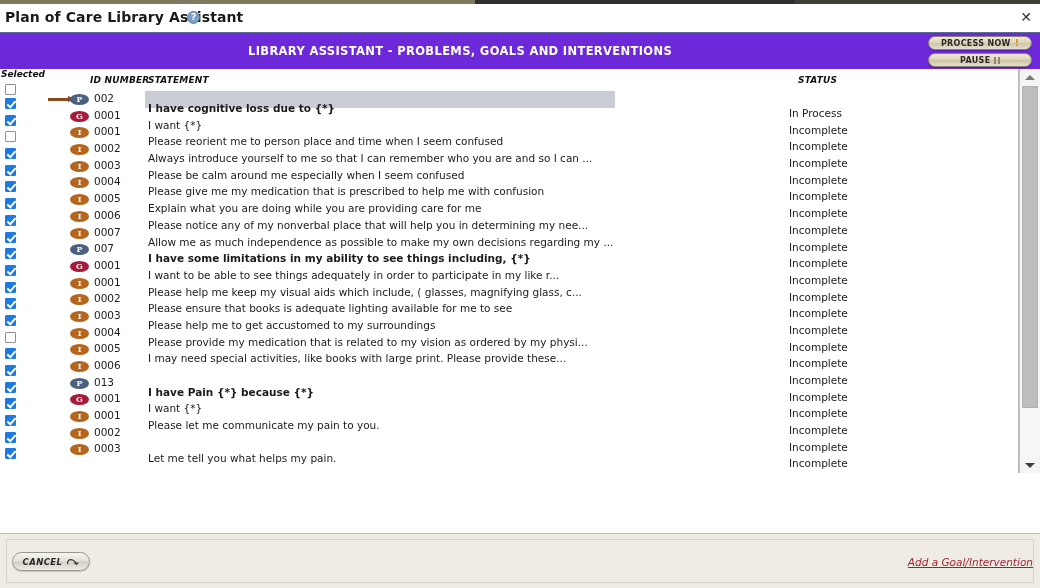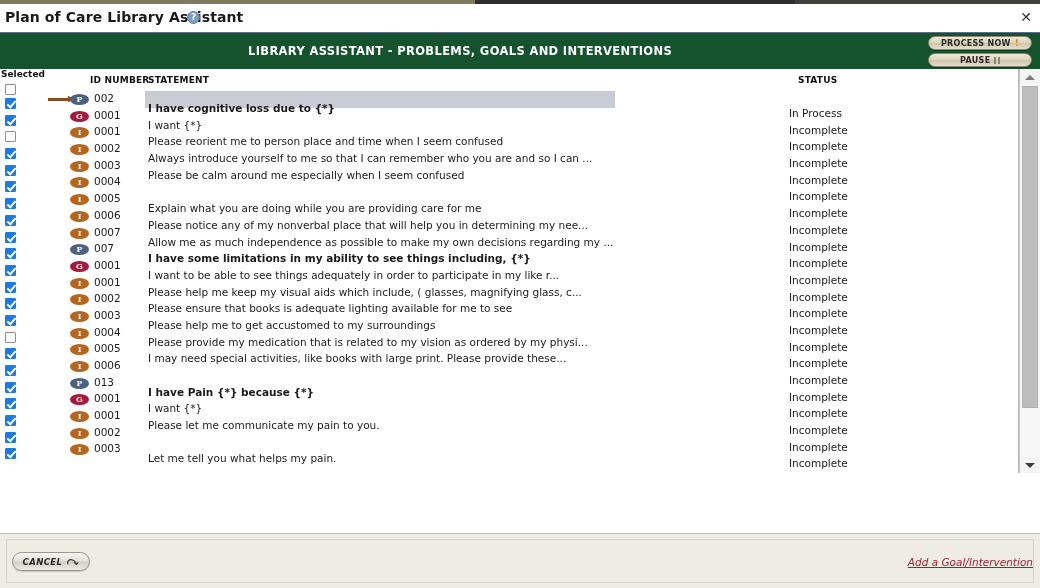--- a/index.html
+++ b/index.html
@@ -50,21 +50,21 @@
   .close-btn {
     position: absolute; right: 6px; top: 5px;
     width: 16px; height: 16px;
     color: #333; font-size: 14px; line-height: 16px; text-align: center;
     cursor: pointer; font-family: "DejaVu Sans", sans-serif;
   }
 
   
   .banner {
     position: absolute; top: 32px; left: 0; width: 1040px; height: 37px;
-    background: #14532d;
+    background: #6d28d9;
     border-top: 1px solid #5d6e8c;
   }
   .banner-title {
     position: absolute; left: 0; right: 0; top: 11px;
     text-align: center;
     color: #ffffff; font-size: 11.5px; font-weight: bold;
     letter-spacing: .35px;
     padding-right: 120px;
     white-space: nowrap;
   }
@@ -96,20 +96,21 @@
   }
   .panel-inner {
     position: absolute; top: 0; left: 0; right: 21px; bottom: 0;
     border-right: 1px solid #b8b8b8;
     overflow: hidden;
   }
 
   .col-head {
     position: relative; height: 17px;
     border-bottom: none;
+    font-style: italic;
   }
   .ch-selected {
     position: absolute; left: 1px; top: 0;
     font-size: 9px; font-weight: bold; color: #111;
   }
   .ch-id {
     position: absolute; left: 90px; top: 6px;
     font-size: 9px; font-weight: bold; color: #111; letter-spacing: .2px;
   }
   .ch-stmt {
@@ -345,20 +346,21 @@
             <div class="row-check"><span class="cb checked"></span></div>
             <div class="badge I">I</div>
             <div class="idnum">0003</div>
             <div class="stmt">Please be calm around me especially when I seem confused</div>
             <div class="status">Incomplete</div>
           </div>
           <div class="row">
             <div class="row-check"><span class="cb checked"></span></div>
             <div class="badge I">I</div>
             <div class="idnum">0004</div>
+            <div class="stmt">Please give me my medication that is prescribed to help me with confusion</div>
             <div class="status">Incomplete</div>
           </div>
           <div class="row">
             <div class="row-check"><span class="cb checked"></span></div>
             <div class="badge I">I</div>
             <div class="idnum">0005</div>
             <div class="stmt">Explain what you are doing while you are providing care for me</div>
             <div class="status">Incomplete</div>
           </div>
           <div class="row">

